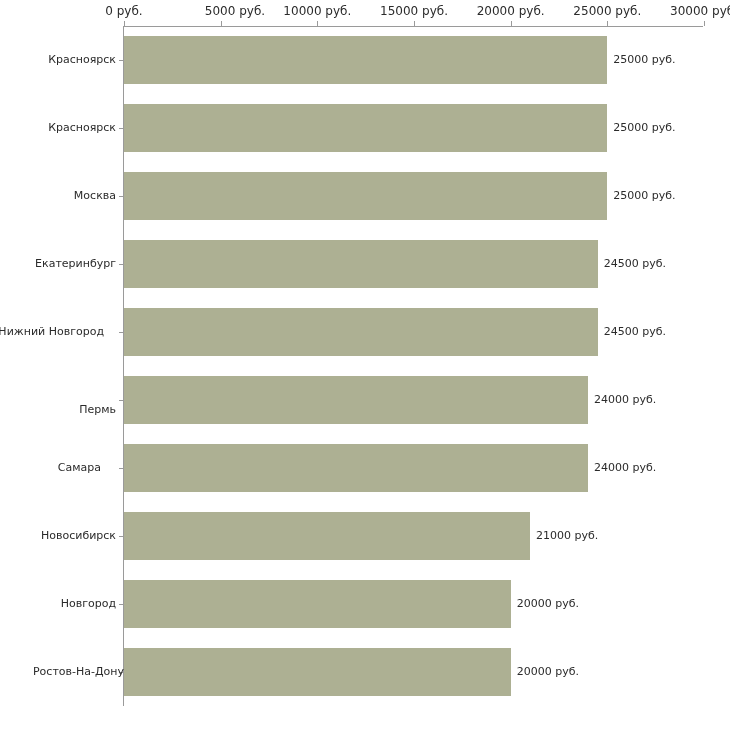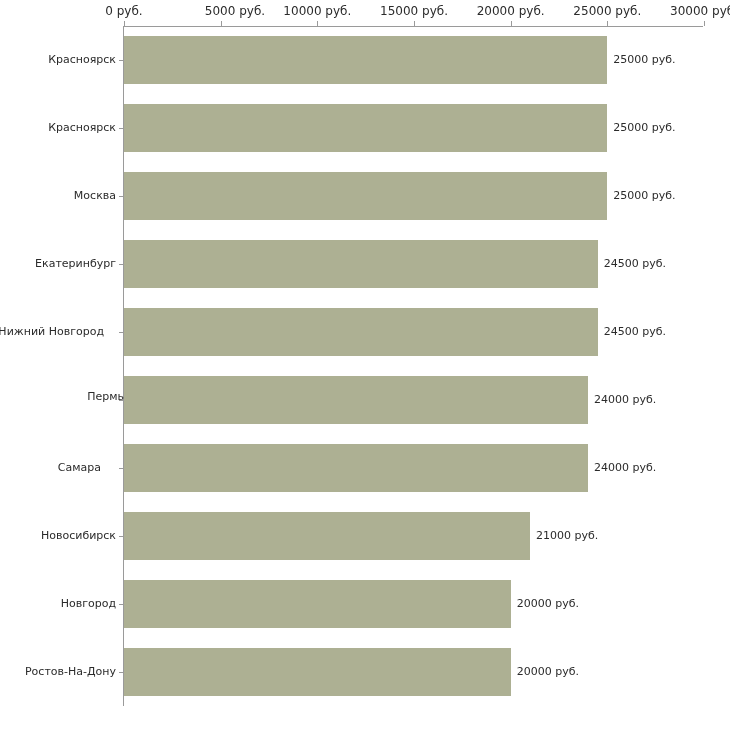--- a/index.html
+++ b/index.html
@@ -113,31 +113,31 @@
       <div class="bar-value" style="left: 479.667px; top: 231px;">24500 руб.</div>
       <div class="cat-tick" style="top: 238px;"></div>
       <div class="cat-label" style="left: auto; right: 100%; margin-right: 8px; top: 231px;">Екатеринбург</div>
       <div class="bar" title="Нижний Новгород 24500 руб." style="top: 282px; width: 473.667px; height: 48px; background: rgb(173, 176, 147);"></div>
       <div class="bar-value" style="left: 479.667px; top: 299px;">24500 руб.</div>
       <div class="cat-tick" style="top: 306px;"></div>
       <div class="cat-label" style="left: auto; right: 100%; margin-right: 20px; top: 299px;">Нижний Новгород</div>
       <div class="bar" title="Пермь 24000 руб." style="top: 350px; width: 464px; height: 48px; background: rgb(173, 176, 147);"></div>
       <div class="bar-value" style="left: 470px; top: 367px;">24000 руб.</div>
       <div class="cat-tick" style="top: 374px;"></div>
-      <div class="cat-label" style="left: auto; right: 100%; margin-right: 0; top: 364px;">Пермь</div>
+      <div class="cat-label" style="left: auto; right: 100%; margin-right: 8px; top: 377px;">Пермь</div>
       <div class="bar" title="Самара 24000 руб." style="top: 418px; width: 464px; height: 48px; background: rgb(173, 176, 147);"></div>
       <div class="bar-value" style="left: 470px; top: 435px;">24000 руб.</div>
       <div class="cat-tick" style="top: 442px;"></div>
       <div class="cat-label" style="left: auto; right: 100%; margin-right: 23px; top: 435px;">Самара</div>
       <div class="bar" title="Новосибирск 21000 руб." style="top: 486px; width: 406px; height: 48px; background: rgb(173, 176, 147);"></div>
       <div class="bar-value" style="left: 412px; top: 503px;">21000 руб.</div>
       <div class="cat-tick" style="top: 510px;"></div>
       <div class="cat-label" style="left: auto; right: 100%; margin-right: 8px; top: 503px;">Новосибирск</div>
       <div class="bar" title="Челябинск 20000 руб." style="top: 554px; width: 386.667px; height: 48px; background: rgb(173, 176, 147);"></div>
       <div class="bar-value" style="left: 392.667px; top: 571px;">20000 руб.</div>
       <div class="cat-tick" style="top: 578px;"></div>
       <div class="cat-label" style="left: auto; right: 100%; margin-right: 8px; top: 571px;">Новгород</div>
       <div class="bar" title="Ростов-На-Дону 20000 руб." style="top: 622px; width: 386.667px; height: 48px; background: rgb(173, 176, 147);"></div>
       <div class="bar-value" style="left: 392.667px; top: 639px;">20000 руб.</div>
       <div class="cat-tick" style="top: 646px;"></div>
-      <div class="cat-label" style="left: auto; right: 100%; margin-right: 8px; top: 639px;">Ростов-На-Дону</div>
+      <div class="cat-label" style="left: auto; right: 100%; top: 639px;">Ростов-На-Дону</div>
     </div>
 </div>
 
 </body></html>

